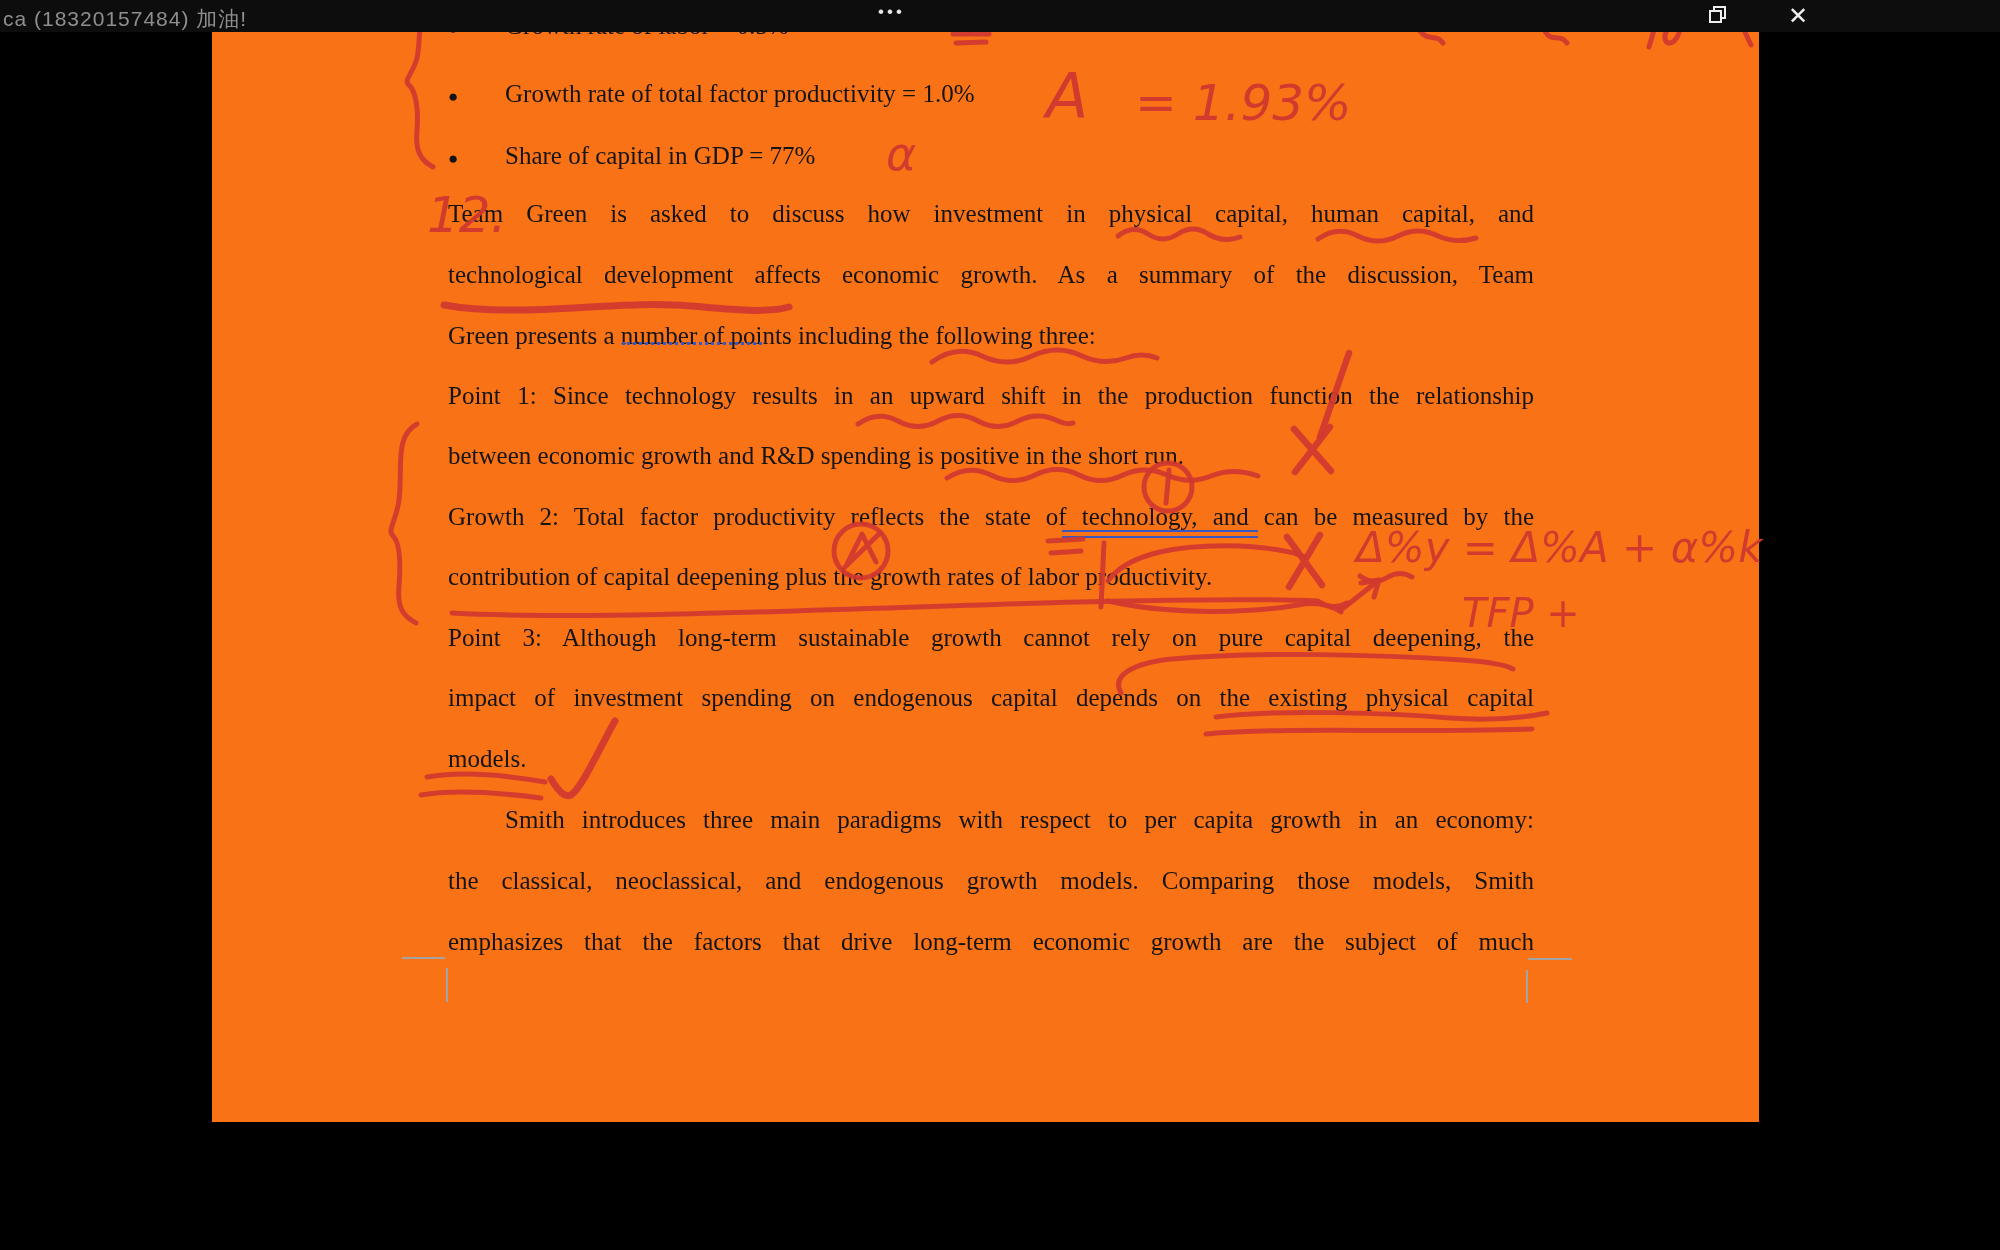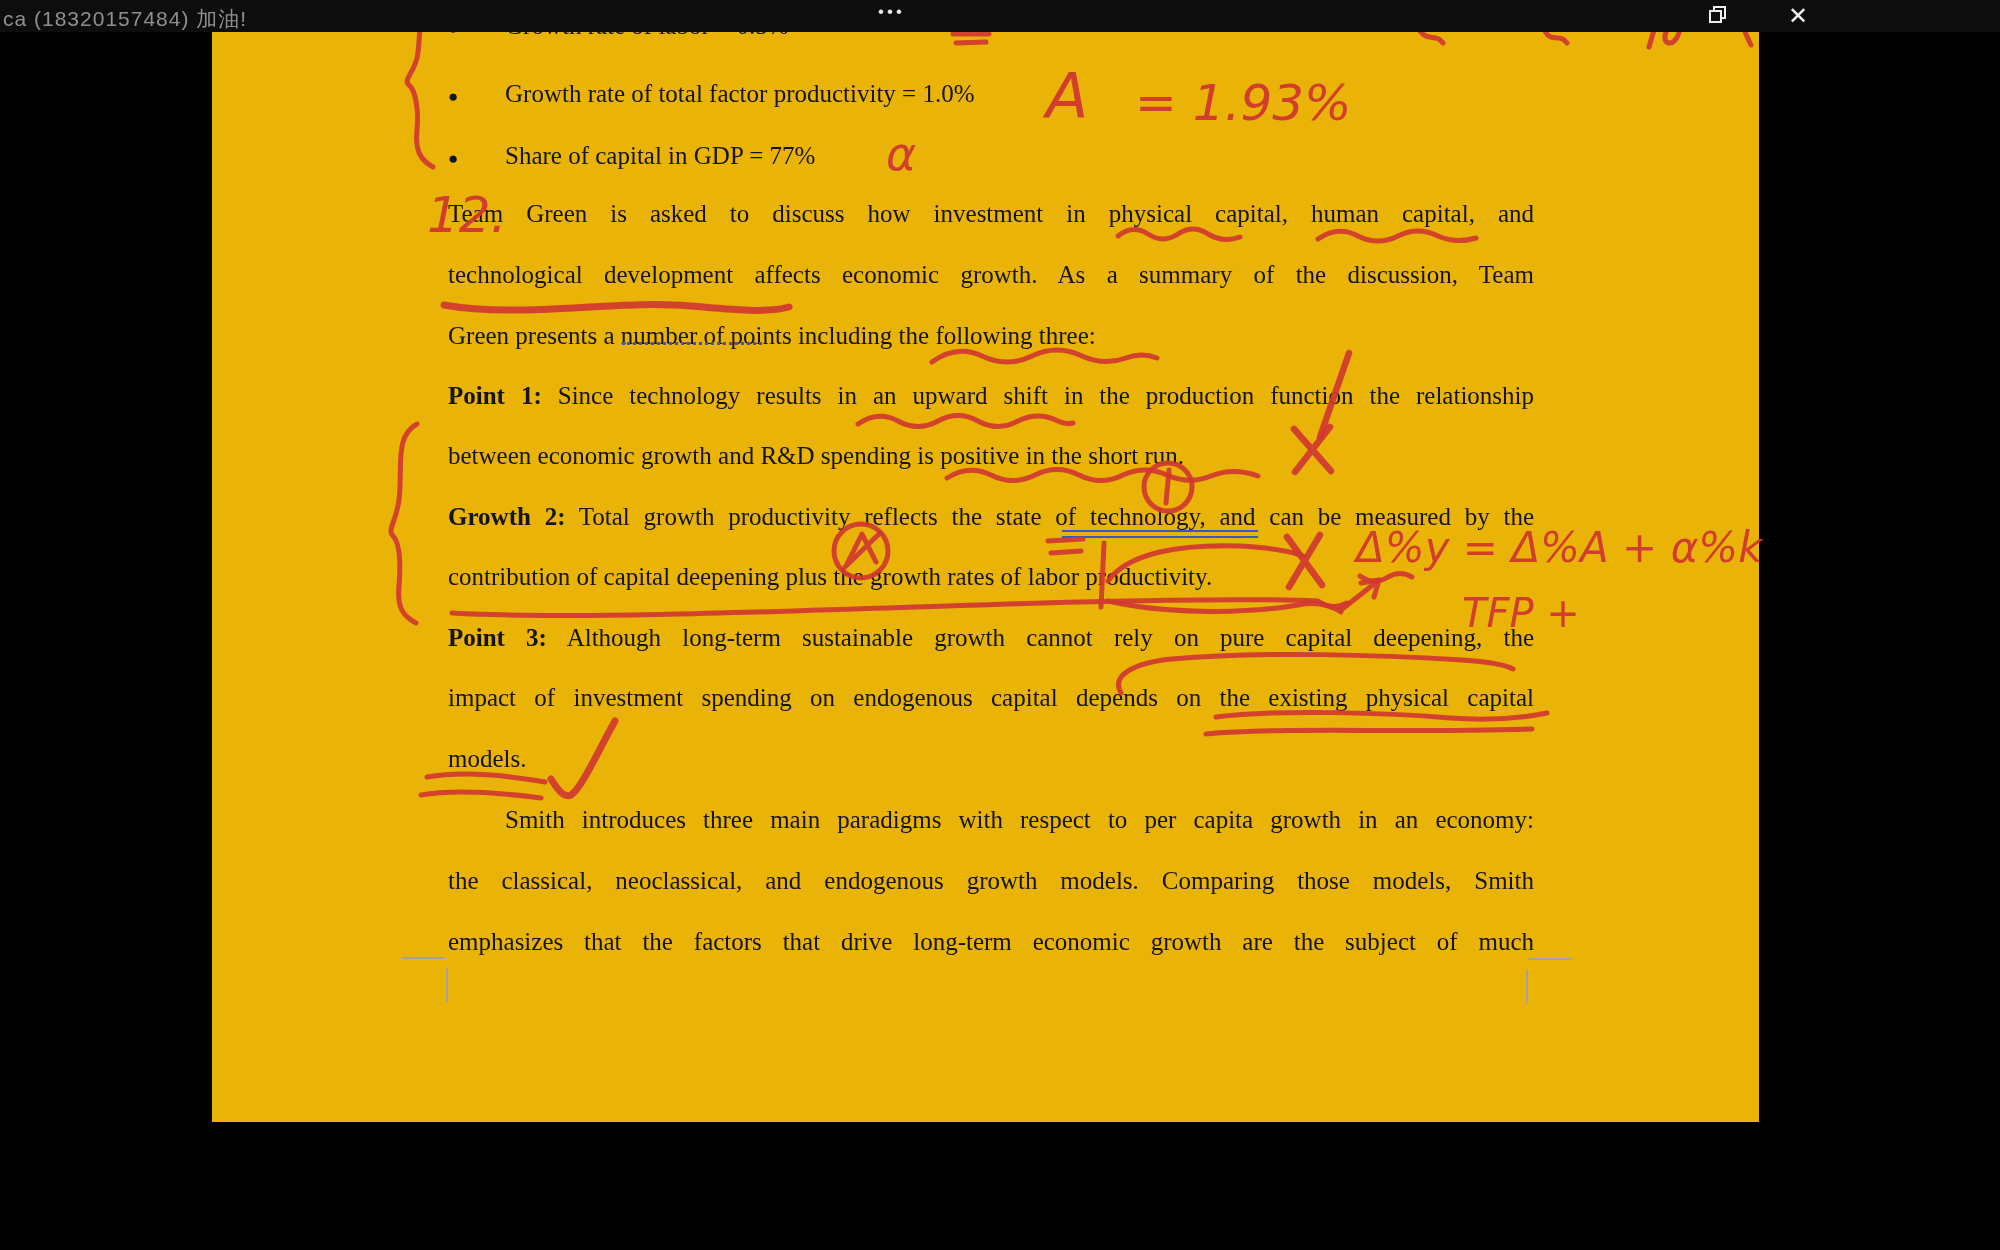--- a/index.html
+++ b/index.html
@@ -6,29 +6,29 @@
   .stage{position:relative;width:2000px;height:1122px;background:#000;overflow:hidden;
          font-family:"Liberation Sans",sans-serif;}
   
   .topbar{position:absolute;left:0;top:0;width:2000px;height:32px;background:#0d0d0d;z-index:10;}
   .caption{position:absolute;left:3px;top:5px;font-size:21px;color:#8f8f8f;z-index:12;letter-spacing:1px;}
   .dots{position:absolute;left:878px;top:2px;color:#e6e6e6;font-size:17px;letter-spacing:3px;z-index:12;cursor:pointer;}
   .winbtn{position:absolute;top:0;height:32px;background:transparent;border:none;color:#eee;z-index:12;cursor:pointer;padding:0;}
   .winbtn.restore{left:1698px;width:40px;}
   .winbtn.close{left:1776px;width:44px;font-size:24px;line-height:30px;}
   
-  .page{position:absolute;background:#eab308;z-index:1;}
+  .page{position:absolute;background:#f97316;z-index:1;}
   .page1{left:212px;top:32px;width:1547px;height:1112px;}
   .page2{left:212px;top:1172px;width:1547px;height:71px;}
   .page2strip{position:absolute;left:0;bottom:0;width:100%;height:6px;background:#9b9b9b;}
   
   .line{position:absolute;left:236px;width:1086px;font-family:"Liberation Serif",serif;
         font-size:25px;line-height:32px;color:#141414;text-align:justify;white-space:normal;}
   .just{text-align-last:justify;}
-  .b{font-weight:bold;}
+  .b{font-weight:normal;}
   .dot{display:inline-block;width:57px;font-size:17px;}
   .indent{left:293px;width:1029px;}
   
   .spell{position:absolute;height:4px;border-bottom:3px dotted var(--blue,#3a56c0);z-index:2;}
   .grammar{position:absolute;height:4px;border-top:2px solid var(--blue,#3a56c0);
            border-bottom:2px solid var(--blue,#3a56c0);z-index:2;}
   
   .cropmark{position:absolute;background:#a3a3a3;z-index:2;}
   
   .ink{position:absolute;left:0;top:0;z-index:5;pointer-events:none;color:var(--ink,#d03830);}
@@ -69,21 +69,21 @@
     <div class="line just" style="top:166px"><span>Team Green is asked to discuss how investment in physical capital, human capital, and</span></div>
     <div class="line" style="top:288px"><span>Green presents a number of points including the following three:</span></div>
     <div class="line just" style="top:227px"><span>technological development affects economic growth. As a summary of the discussion, Team</span></div>
 
     <div class="line just" style="top:348px">
       <span class="b">Point 1:</span> <span>Since technology results in an upward shift in the production function the relationship</span>
     </div>
     <div class="line" style="top:408px"><span>between economic growth and R&amp;D spending is positive in the short run.</span></div>
 
     <div class="line just" style="top:469px">
-      <span class="b">Growth 2:</span> <span>Total growth productivity reflects the state of technology, and can be measured by the</span>
+      <span class="b">Growth 2:</span> <span>Total factor productivity reflects the state of technology, and can be measured by the</span>
     </div>
     <div class="line" style="top:529px"><span>contribution of capital deepening plus the growth rates of labor productivity.</span></div>
 
     <div class="line just" style="top:590px">
       <span class="b">Point 3:</span> <span>Although long-term sustainable growth cannot rely on pure capital deepening, the</span>
     </div>
     <div class="line just" style="top:650px"><span>impact of investment spending on endogenous capital depends on the existing physical capital</span></div>
     <div class="line" style="top:711px"><span>models.</span></div>
 
     <div class="line just indent" style="top:772px"><span>Smith introduces three main paradigms with respect to per capita growth in an economy:</span></div>

